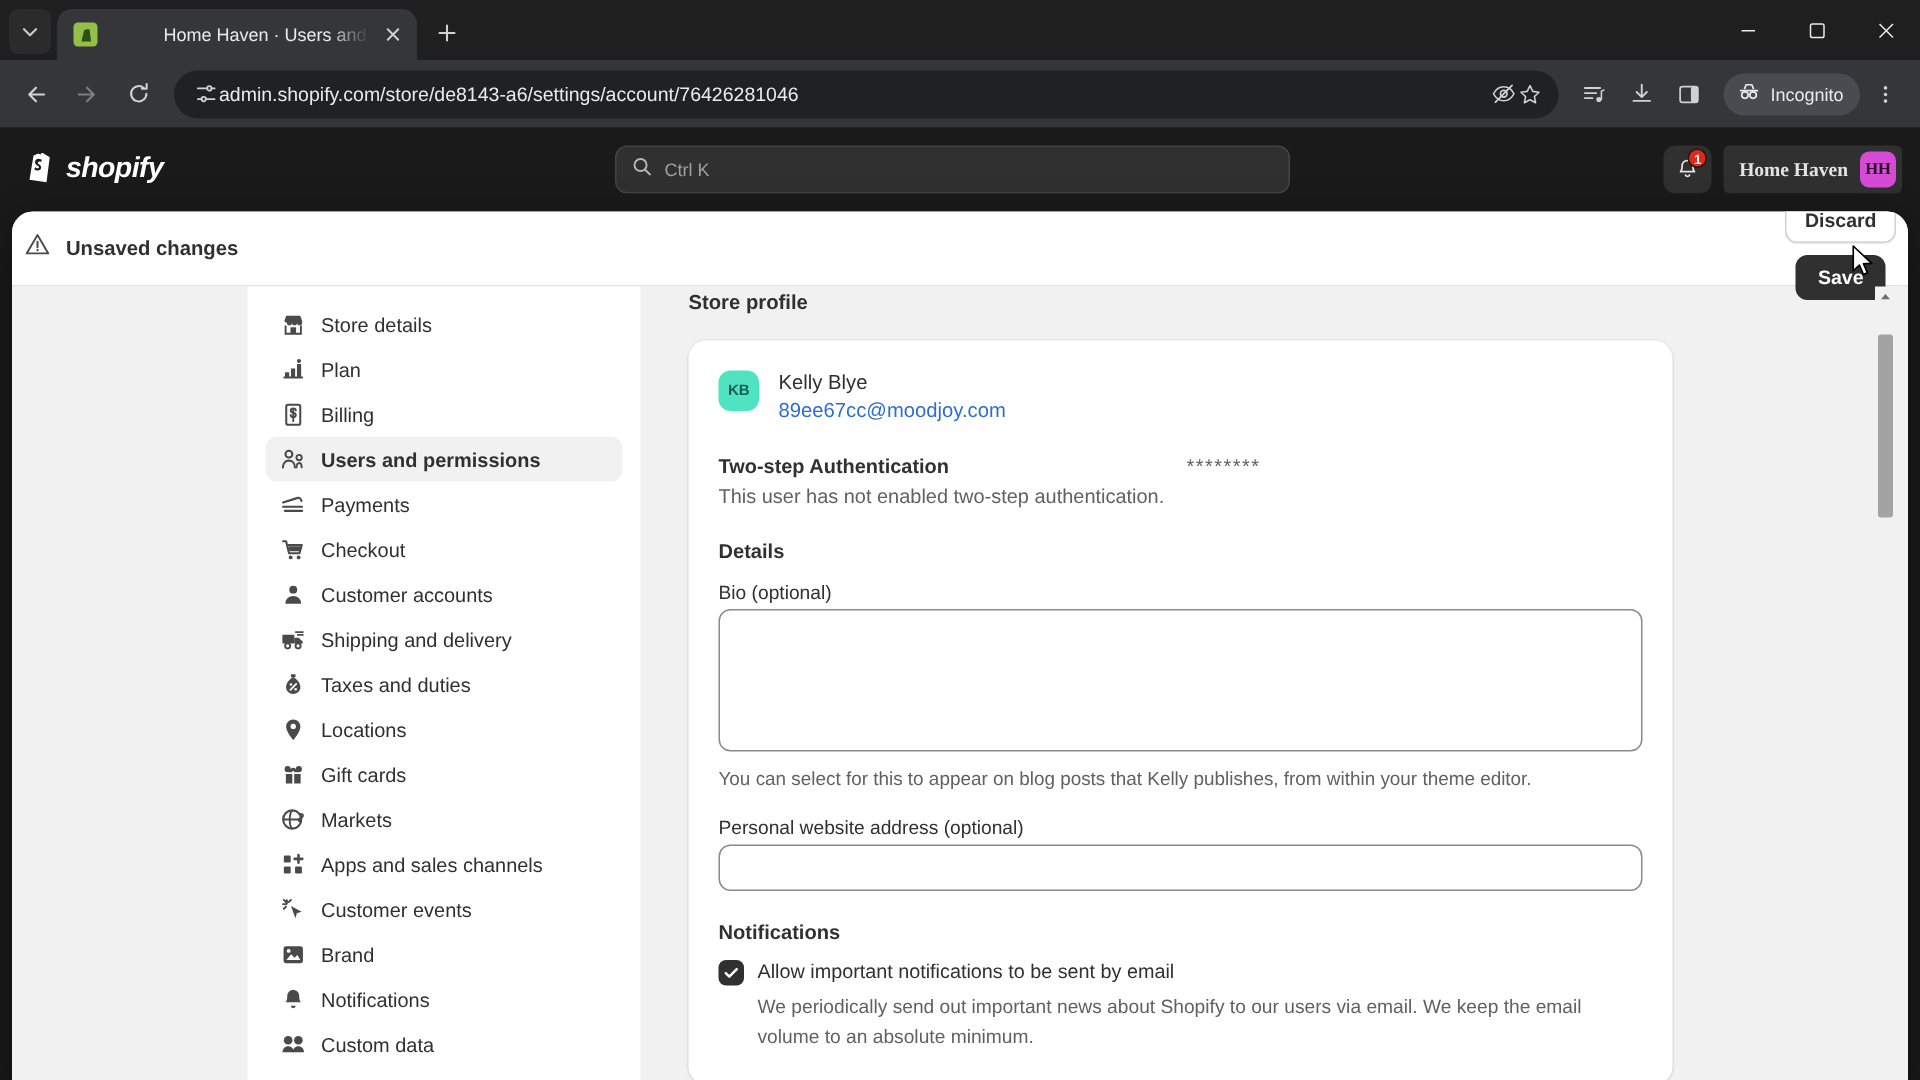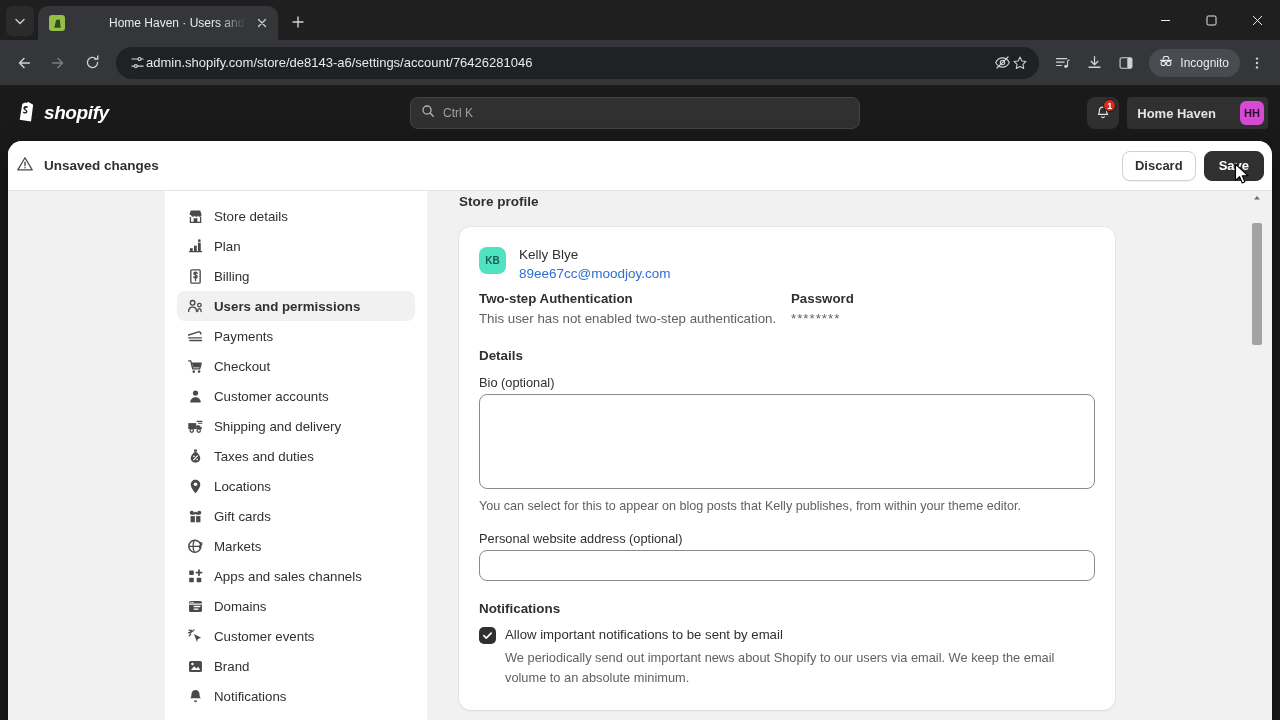--- a/index.html
+++ b/index.html
@@ -119,22 +119,22 @@
   }
   .bell-badge {
     position: absolute; top: 2px; right: 3px;
     min-width: 13px; height: 13px; border-radius: 7px;
     background: #e0281a; color: #fff; font-size: 9px; font-weight: 700;
     display: flex; align-items: center; justify-content: center;
     padding: 0 3px; border: 1.5px solid #1a1a1a;
   }
   .store-pill {
     height: 32px; border-radius: 4px; background: #303030;
-    display: flex; align-items: center; gap: 24px;
-    padding: 0 4px 0 10px; color: #e3e3e3; font-size: 13px; font-weight: 600;
+    display: flex; align-items: center; gap: 8px;
+    padding: 0 4px 0 10px; color: #e3e3e3; font-size: 13px; font-weight: 600; font-family: Liberation Serif, serif;
   }
   .store-avatar {
     width: 24px; height: 24px; border-radius: 6px;
     display: flex; align-items: center; justify-content: center;
     font-size: 11px; font-weight: 700; color: #2b0b2b;
   }
 
   
   .page-backdrop {
     position: absolute; top: 129px; left: 0; right: 0; bottom: 0;
@@ -146,21 +146,21 @@
     box-shadow: 0 8px 28px rgba(0,0,0,.38);
     display: flex; flex-direction: column;
   }
   .unsaved-bar {
     height: 50px; background: #fff; flex-shrink: 0;
     display: flex; align-items: center; padding: 0 8px;
     border-bottom: 1px solid #e3e3e3;
   }
   .unsaved-left { display: flex; align-items: center; gap: 10px; }
   .unsaved-text { font-size: 13.5px; font-weight: 700; color: #303030; }
-  .unsaved-right { margin-left: auto; display: flex; align-items: center; gap: 8px; }
+  .unsaved-right { margin-left: auto; display: flex; align-items: center; gap: 8px; flex-direction: column; }
   .btn-discard {
     height: 30px; padding: 0 12px; border-radius: 8px;
     background: #fff; border: 1px solid #d0d0d0; color: #303030;
     font-size: 13px; font-weight: 600; font-family: inherit;
     box-shadow: 0 1px 0 rgba(0,0,0,.05); cursor: pointer;
   }
   .btn-save {
     height: 30px; padding: 0 14px; border-radius: 8px;
     background: #303030; border: 1px solid #303030; color: #fff;
     font-size: 13px; font-weight: 600; font-family: inherit;
@@ -206,21 +206,21 @@
   .user-avatar {
     width: 27px; height: 27px; border-radius: 8px; margin-top: 2px;
     display: flex; align-items: center; justify-content: center;
     font-size: 10px; font-weight: 700; color: #1b5e55; flex-shrink: 0;
   }
   .user-name { font-size: 13.5px; color: #303030; line-height: 19px; }
   .user-email {
     font-size: 13.5px; color: #2f6ecf; line-height: 19px;
     text-decoration: none; cursor: pointer; margin-top: 24px;
   }
-  .two-col { display: flex; margin-top: 8px; justify-content: space-between; }
+  .two-col { display: flex; margin-top: 20px; justify-content: space-between; }
   .col-a { width: 312px; }
   .col-b { flex: 1; }
   .col-head {
     font-size: 13.3px; font-weight: 700; color: #303030; margin-bottom: 5px;
   }
   .col-sub { font-size: 13.3px; color: #616161; }
   .pw-dots { font-size: 13.3px; color: #616161; letter-spacing: 1px; }
 
   .section-head {
     font-size: 13.4px; font-weight: 600; color: #303030;
@@ -590,32 +590,20 @@
               <rect x="2.6" y="11.4" width="5.4" height="5.4" rx="1" fill="currentColor"></rect>
               <rect x="11.4" y="11.4" width="5.4" height="5.4" rx="1" fill="currentColor"></rect>
               <path d="M14.1 2.4 V8.4 M11.1 5.4 H17.1" stroke="currentColor" stroke-width="2" stroke-linecap="round"></path>
             </svg>
           </span>
           <span class="nav-label">Apps and sales channels</span>
         </div>
         <div class="nav-item">
           <span class="nav-icon">
             <svg width="17" height="17" viewBox="0 0 20 20">
-              <rect x="2.4" y="3.4" width="15.2" height="13.2" rx="1.8" fill="currentColor"></rect>
-              <path d="M2.4 7.2 h15.2" stroke="#fff" stroke-width="1.4"></path>
-              <circle cx="4.6" cy="5.3" r="0.8" fill="#fff"></circle>
-              <circle cx="7" cy="5.3" r="0.8" fill="#fff"></circle>
-              <path d="M8.4 10 h6.8 M8.4 13 h4.6" stroke="#fff" stroke-width="1.5" stroke-linecap="round"></path>
-            </svg>
-          </span>
-          <span class="nav-label">Domains</span>
-        </div>
-        <div class="nav-item">
-          <span class="nav-icon">
-            <svg width="17" height="17" viewBox="0 0 20 20">
               <path d="M5 2.6 V5 M2 5.6 H4.4 M2.6 2.2 L4.3 3.9 M8.2 2.2 L6.5 3.9 M2.6 9.2 L4.3 7.5" stroke="currentColor" stroke-width="1.5" stroke-linecap="round"></path>
               <path d="M8.2 7 L16.6 11.6 L12.8 12.8 L11.7 16.6z" fill="currentColor"></path>
             </svg>
           </span>
           <span class="nav-label">Customer events</span>
         </div>
         <div class="nav-item">
           <span class="nav-icon">
             <svg width="17" height="17" viewBox="0 0 20 20">
               <rect x="2.4" y="3.4" width="15.2" height="13.2" rx="2" fill="currentColor"></rect>
@@ -659,21 +647,20 @@
             <a class="user-email" href="#">89ee67cc@moodjoy.com</a>
           </div>
         </div>
 
         <div class="two-col">
           <div class="col-a">
             <div class="col-head">Two-step Authentication</div>
             <div class="col-sub">This user has not enabled two-step authentication.</div>
           </div>
           <div class="col-b">
-            <div class="col-head">Password</div>
             <div class="pw-dots">********</div>
           </div>
         </div>
 
         <div class="section-head">Details</div>
 
         <div class="field-label">Bio (optional)</div>
         <textarea class="textarea-box" style=""></textarea>
         <div class="help-text">You can select for this to appear on blog posts that Kelly publishes, from within your theme editor.</div>
 

